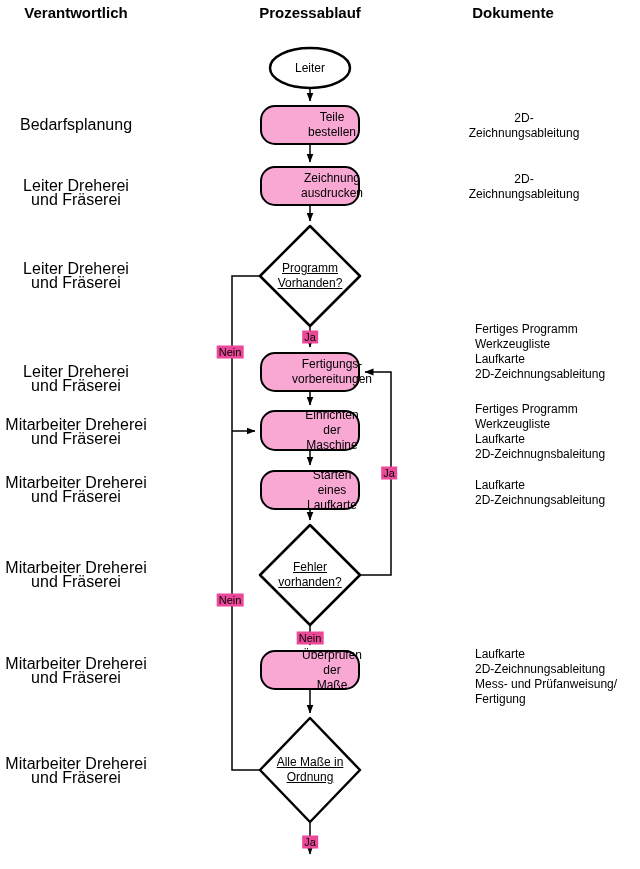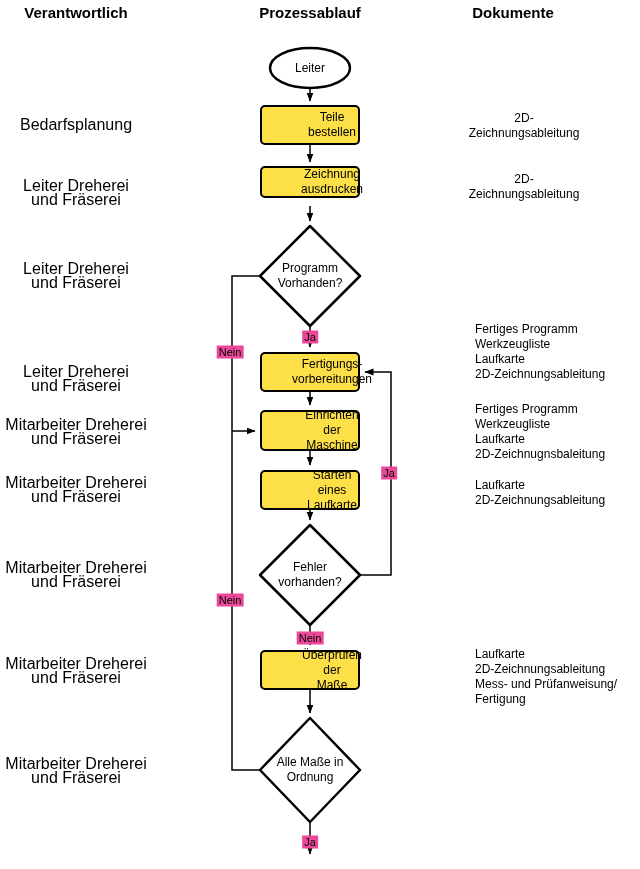--- a/index.html
+++ b/index.html
@@ -12,27 +12,27 @@
     position:absolute;top:4px;transform:translateX(-50%);
     font-size:15px;font-weight:bold;white-space:nowrap;
   }
   .resp{
     position:absolute;left:0;width:152px;text-align:center;
     transform:translateY(-50%);font-size:16px;line-height:14px;
     white-space:pre-line;
   }
   .pbox{
     position:absolute;left:260px;width:100px;box-sizing:border-box;
-    border:2px solid #000;border-radius:5px;background:#fde047;
+    border:2px solid #000;border-radius:15px;background:#f9a8d4;
     display:flex;align-items:center;justify-content:center;
     text-align:center;font-size:12px;line-height:15px;white-space:pre-line;padding-left:44px;
   }
   .dtext{
     position:absolute;left:260px;width:100px;transform:translateY(-50%);
-    text-align:center;font-size:12px;line-height:15px;white-space:pre-line;
+    text-align:center;font-size:12px;line-height:15px;white-space:pre-line;text-decoration:underline;
   }
   .start-label{
     position:absolute;left:270px;width:80px;transform:translateY(-50%);
     text-align:center;font-size:12px;
   }
   .elabel{
     position:absolute;transform:translate(-50%,-50%);font-size:11px;
     line-height:13px;background:#ec4899;padding:0 2px;white-space:nowrap;
   }
   .doc{
@@ -91,21 +91,21 @@
 und Fräserei</div>
   <div class="resp" style="top:575px">Mitarbeiter Dreherei
 und Fräserei</div>
   <div class="resp" style="top:671px">Mitarbeiter Dreherei
 und Fräserei</div>
   <div class="resp" style="top:771px">Mitarbeiter Dreherei
 und Fräserei</div>
 
   <div class="start-label" style="top:68px">Leiter</div>
   <div class="pbox" style="top:105px;height:40px">Teile bestellen</div>
-  <div class="pbox" style="top:166px;height:32px">Zeichnung
+  <div class="pbox" style="top:166px;height:40px">Zeichnung
 ausdrucken</div>
   <div class="dtext" style="top:276px">Programm
 Vorhanden?</div>
   <div class="pbox" style="top:352px;height:40px">Fertigungs-
 vorbereitungen</div>
   <div class="pbox" style="top:410px;height:41px">Einrichten der
 Maschine</div>
   <div class="pbox" style="top:470px;height:40px">Starten eines
 Laufkarte</div>
   <div class="dtext" style="top:575px">Fehler

